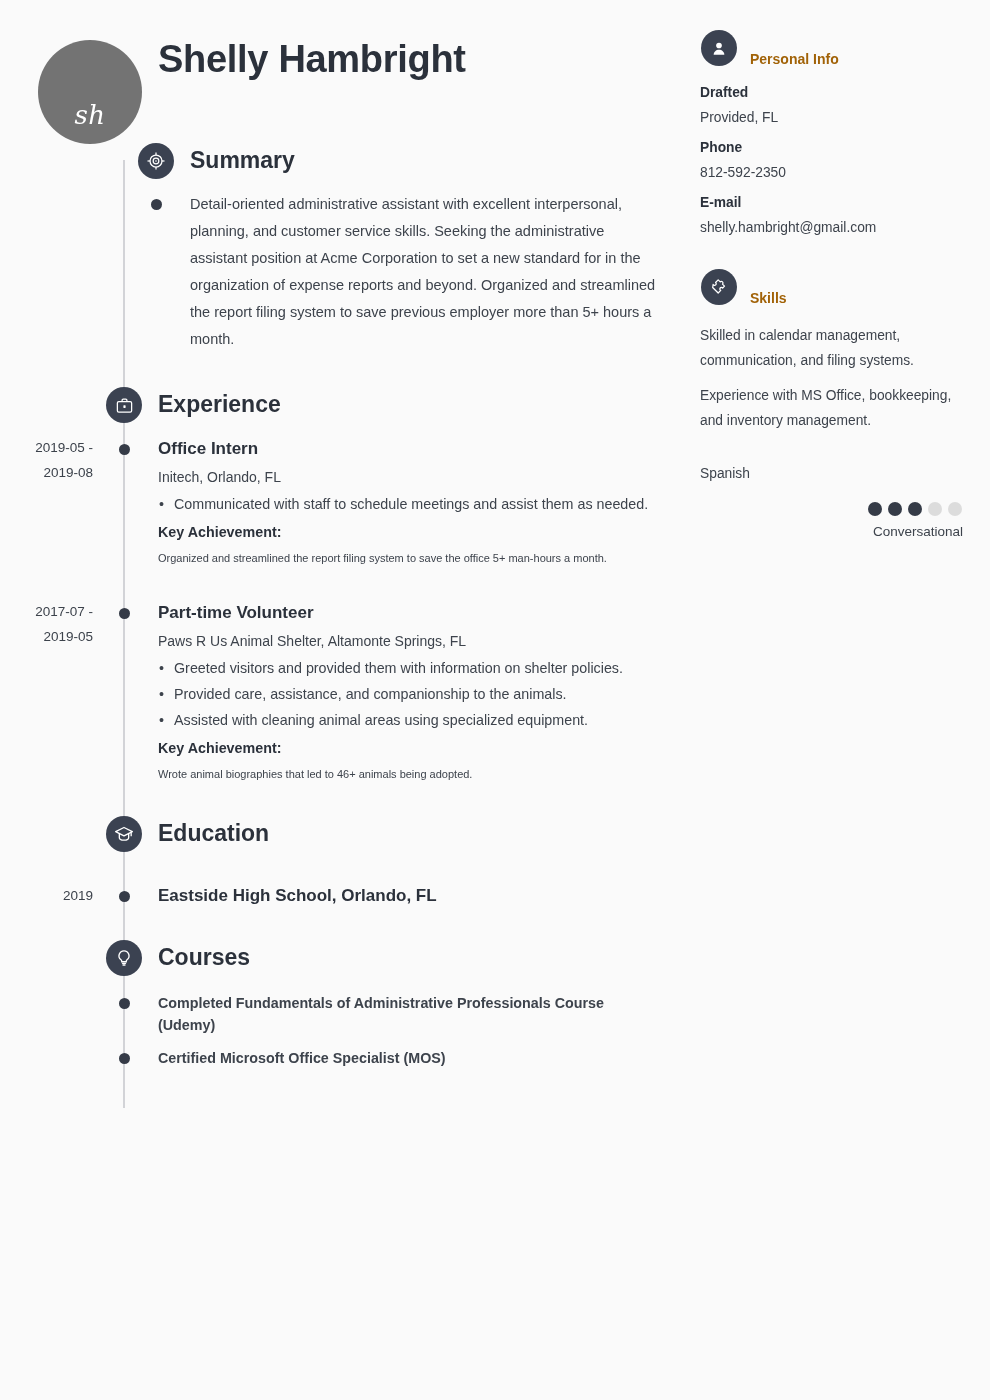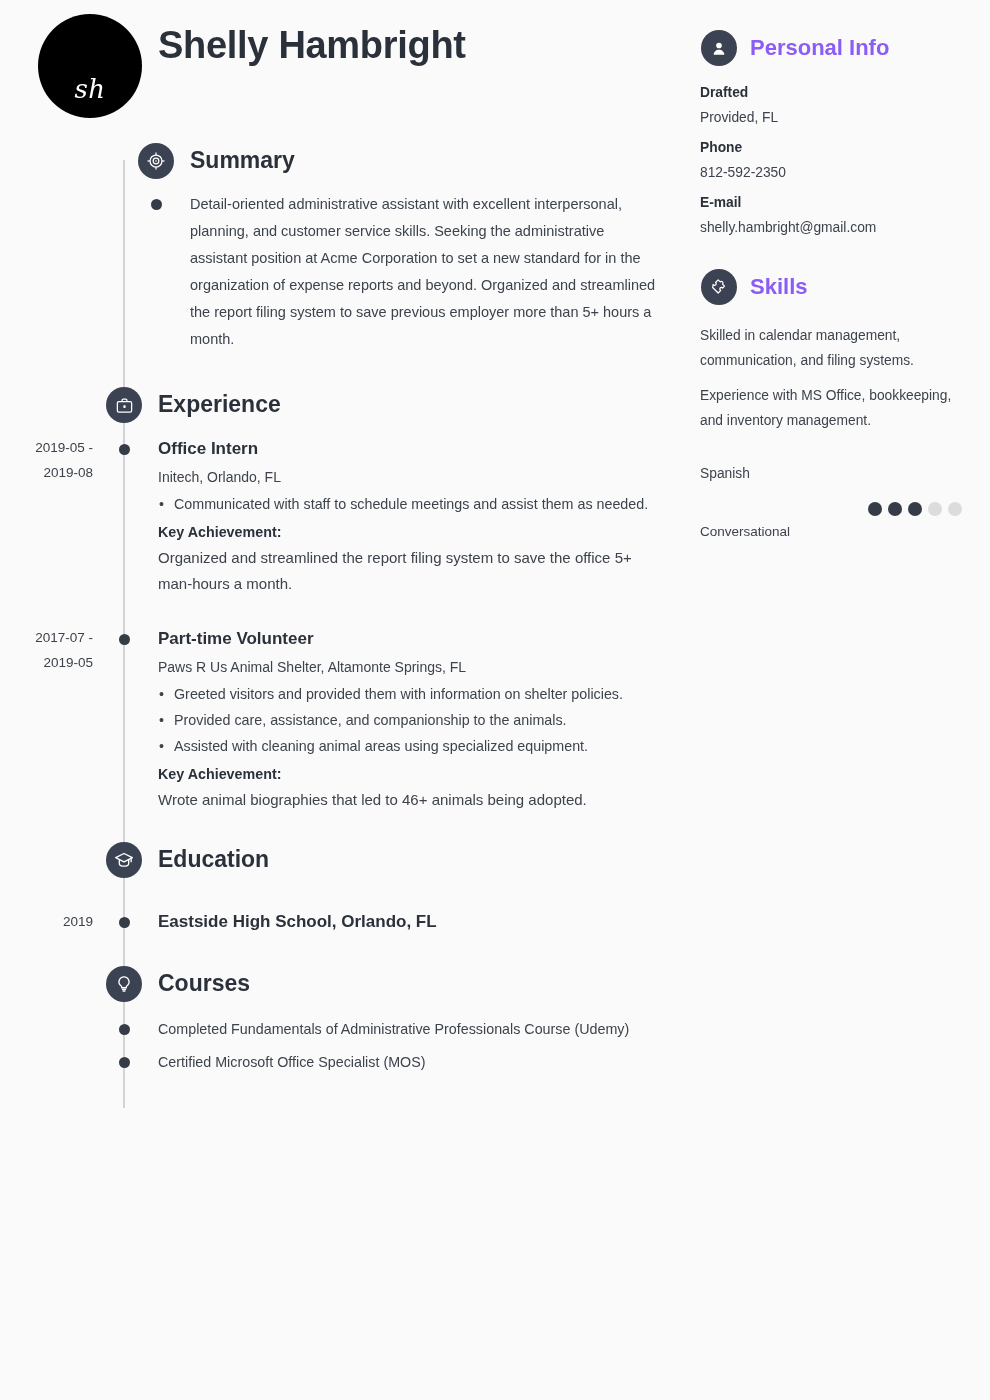--- a/index.html
+++ b/index.html
@@ -24,39 +24,39 @@
 
   
   .header {
     position: absolute;
     left: 0; top: 0;
     width: 660px;
     height: 140px;
   }
   .monogram {
     position: absolute;
-    left: 38px; top: 14px;
+    left: 38px; top: 40px;
     width: 104px; height: 104px;
     border-radius: 50%;
-    background: #000000;
+    background: #737373;
     color: #ffffff;
   }
   .monogram-text {
     position: absolute;
     left: 0; right: 0;
     bottom: 14px;
     text-align: center;
     font-family: "DejaVu Serif", serif;
     font-style: italic;
     font-size: 26px;
     letter-spacing: 0.5px;
   }
   .full-name {
     position: absolute;
-    left: 158px; top: 24px;
+    left: 158px; top: 38px;
     font-size: 38px;
     font-weight: bold;
     color: #2b313b;
     letter-spacing: -0.3px;
     white-space: nowrap;
   }
 
   
   .main-col {
     position: absolute;
@@ -161,30 +161,31 @@
     color: #3d434c;
   }
   .key-label {
     font-size: 14.3px;
     font-weight: bold;
     color: #2b313b;
     line-height: 26px;
     margin-top: 2px;
   }
   .key-text {
-    font-size: 15px;
+    font-size: 11px;
     line-height: 26px;
     color: #3d434c;
   }
   .course-item {
     position: relative;
     padding-left: 158px;
     font-size: 14.3px;
     line-height: 22px;
     color: #3d434c;
+    font-weight: bold;
   }
 
   
   .side-col {
     position: absolute;
     left: 700px; top: 0;
     width: 265px;
   }
   .side-head {
     position: relative;
@@ -198,24 +199,24 @@
     width: 36px; height: 36px;
     border-radius: 50%;
     background: #3b4251;
     display: flex;
     align-items: center;
     justify-content: center;
   }
   .side-title {
     position: absolute;
     left: 50px;
-    top: 0;
-    font-size: 22px;
-    font-weight: bold;
-    color: #8b5cf6;
+    top: 11px;
+    font-size: 14px;
+    font-weight: bold;
+    color: #a16207;
     line-height: 36px;
   }
   .field-label {
     font-size: 13.8px;
     font-weight: bold;
     color: #2b313b;
     line-height: 22px;
     margin-top: 8px;
   }
   .field-value {
@@ -249,21 +250,21 @@
     display: inline-block;
     width: 14px; height: 14px;
     border-radius: 50%;
     margin-left: 6px;
     background: #dcdcdc;
     vertical-align: middle;
   }
   .rdot.on { background: #353b47; }
   .lang-level {
     margin-top: 8px;
-    text-align: left;
+    text-align: right;
     font-size: 13.5px;
     color: #3d434c;
     padding-right: 2px;
   }
 </style>
 </head>
 <body>
 
 <div class="page">
 

